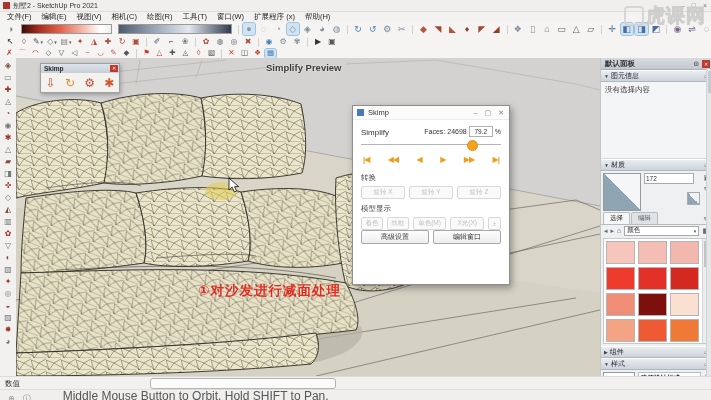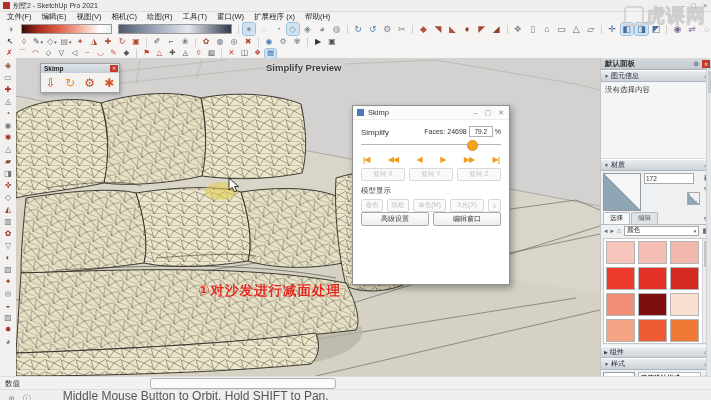--- a/index.html
+++ b/index.html
@@ -358,20 +358,21 @@
       </div>
       <div id="playback">
           <span class="pb">|◀</span>
           <span class="pb">◀◀</span>
           <span class="pb">◀</span>
           <span class="pb">▶</span>
           <span class="pb">▶▶</span>
           <span class="pb">▶|</span>
         </div>
       <div id="dlg-sections">
+          <div class="sec-label">转换</div>
           <div class="btn-row">
             <button class="dlg-btn" disabled="" style="flex: 1 1 0%;">旋转 X</button>
             <button class="dlg-btn" disabled="" style="flex: 1 1 0%;">旋转 Y</button>
             <button class="dlg-btn" disabled="" style="flex: 1 1 0%;">旋转 Z</button>
           </div>
           <div class="sec-label">模型显示</div>
           <div class="btn-row">
             <button class="dlg-btn" disabled="" style="flex: 1 1 0%;">着色</button>
             <button class="dlg-btn" disabled="" style="flex: 1 1 0%;">线框</button>
             <button class="dlg-btn" disabled="" style="flex: 1.6 1 0%;">单色(M)</button>

